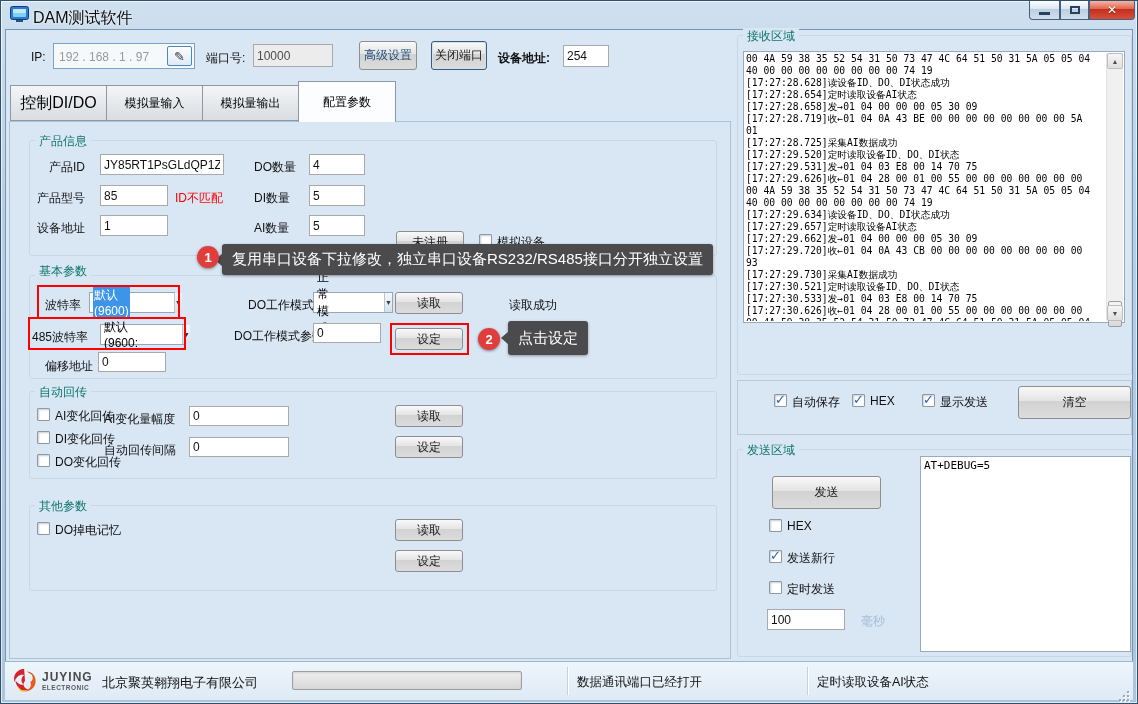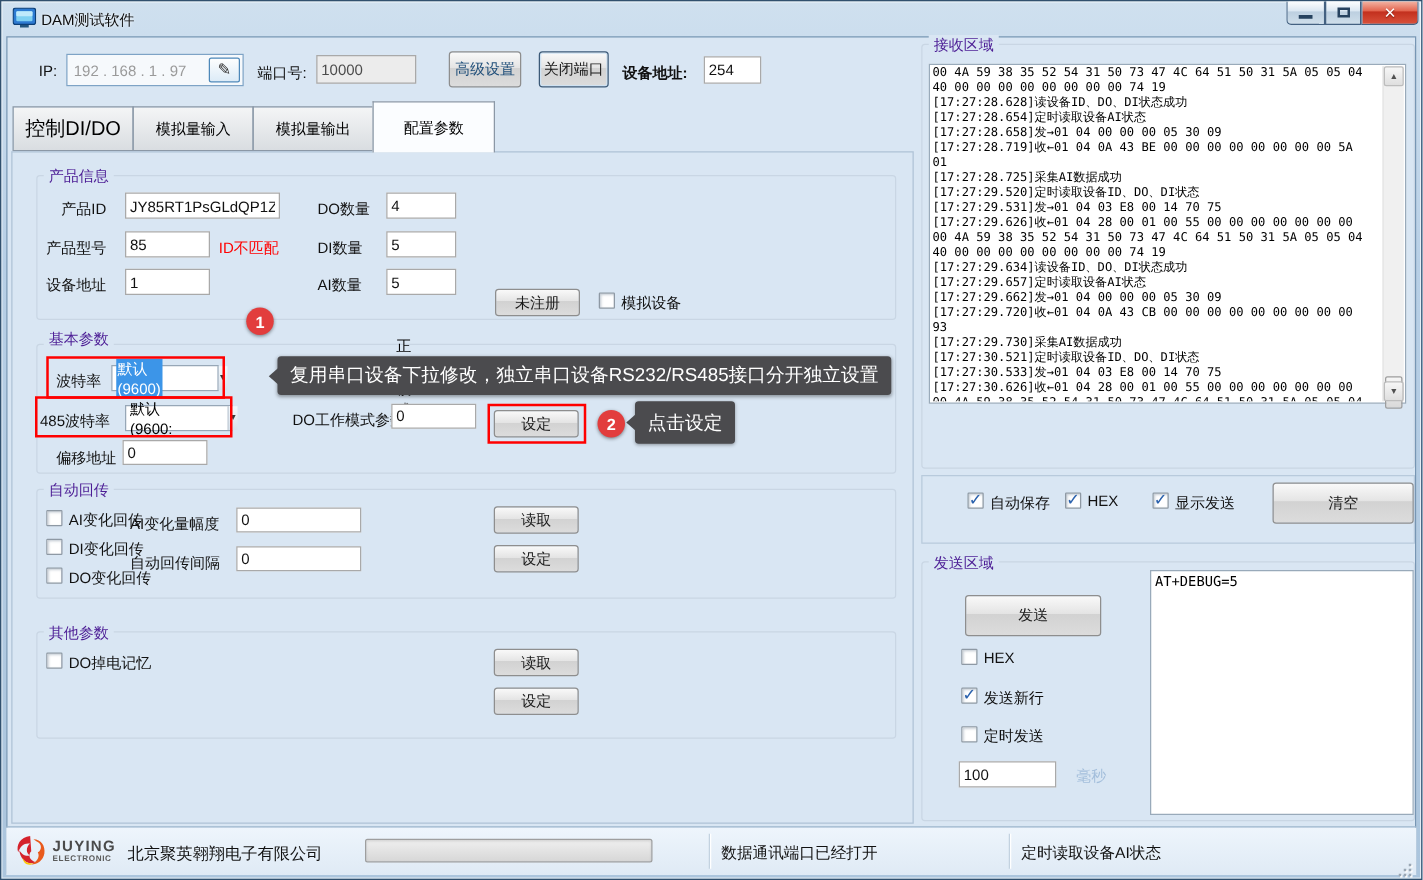--- a/index.html
+++ b/index.html
@@ -5,42 +5,42 @@
   * { margin:0; padding:0; box-sizing:border-box; }
   html,body { width:1138px; height:704px; font-family:"Liberation Sans","DejaVu Sans",sans-serif; }
   body { background:#8ea8c0; }
   .window { position:relative; width:1138px; height:704px;
     background:linear-gradient(#cfe0ef,#b7cfe6 30%,#abc5dd);
     border:1px solid #30506e; box-shadow:inset 0 0 0 1px rgba(255,255,255,.65); overflow:hidden; }
   .client { position:absolute; left:4px; right:4px; top:28px; bottom:4px;
     background:#d9e6f3; border:1px solid #7796b4; }
 
   
-  .titlebar-text { position:absolute; left:32px; top:7px; font-size:12px; color:#0d0d0d; text-shadow:0 0 3px #fff; }
+  .titlebar-text { position:absolute; left:32px; top:7px; font-size:16px; color:#0d0d0d; text-shadow:0 0 3px #fff; }
   .app-icon { position:absolute; left:9px; top:5px; width:19px; height:17px; }
   .wbtn { position:absolute; top:0; height:19px; display:flex; align-items:center; justify-content:center;
     border:1px solid #446181; border-top:none; background:linear-gradient(#fdfeff,#d9e6f1 45%,#bccfe0 46%,#cfdeea); }
   .wbtn.min { left:1028px; width:31px; border-radius:0 0 0 4px; }
   .wbtn.max { left:1059px; width:29px; }
   .wbtn.close { left:1088px; width:46px; border-radius:0 0 4px 0;
     background:linear-gradient(#f3b5a5,#e2614b 45%,#c22f1d 46%,#d8503a); }
   .glyph-min { width:11px; height:3px; background:#26425f; margin-top:6px; }
   .glyph-max { width:10px; height:8px; border:2px solid #26425f; background:transparent; }
   .glyph-x { color:#fff; font-size:12px; font-weight:bold; text-shadow:0 1px 1px #7c1406; }
 
   
   .lbl { position:absolute; font-size:12px; color:#111; white-space:nowrap; }
   .tb { position:absolute; height:21px; border:1px solid #a9a9a9; background:#fff; font-size:12px;
     font-family:"Liberation Sans","DejaVu Sans",sans-serif; padding:0 3px; color:#111; }
   .tb:disabled, .tb.dis { background:#ececec; color:#4c4c4c; }
   .btn { position:absolute; display:flex; align-items:center; justify-content:center; font-size:12px; color:#1a1a1a;
     background:linear-gradient(#f9f9f9,#e4e4e4 45%,#d2d2d2 46%,#dcdcdc); border:1px solid #8e8e8e; border-radius:3px; cursor:default; }
   .btn.default { border:1px solid #3c5a78; box-shadow:inset 0 0 0 1px #cfe2f2; }
   .grp { position:absolute; border:1px solid #c9d6e4; border-radius:3px; }
-  .grp-title { position:absolute; font-size:12px; color:#4c1d95; background:#d9e6f3; padding:0 4px; white-space:nowrap; }
+  .grp-title { position:absolute; font-size:12px; color:#0f766e; background:#d9e6f3; padding:0 4px; white-space:nowrap; }
   .cb { position:absolute; width:13px; height:13px; background:#fff; border:1px solid #8e99a4; border-radius:1px;
     box-shadow:inset 1px 1px 2px rgba(110,130,150,.4); }
   .cb.checked::after { content:"✓"; position:absolute; left:0; top:-3px; font-size:13px; font-weight:bold; color:#2b62ad; }
   .combo { position:absolute; height:21px; background:#fff; border:1px solid #97a7b7; display:flex; align-items:center;
     font-size:12px; padding-left:3px;gap:44px; }
   .combo .arrowbox { margin-left:auto; width:16px; height:100%; border-left:1px solid #bac6d2;
     background:linear-gradient(#f4f8fb,#d7e1eb); display:flex; align-items:center; justify-content:center;
     font-size:7px; color:#3a3a3a; }
   .sel { background:#3c95e8; color:#fff; padding:0 1px; }
 
@@ -161,21 +161,21 @@
   <span class="lbl" style="left:233px;top:327px;">DO工作模式参数</span>
   <input class="tb" style="left: 312px; top: 322px; width: 68px; height: 20px;" readonly="" value="0">
   <div class="btn" style="left:394px;top:291px;width:68px;height:22px;">读取</div>
   <span class="lbl" style="left:508px;top:296px;">读取成功</span>
   <div class="btn" style="left:394px;top:327px;width:68px;height:22px;">设定</div>
 
   <div class="redbox" style="left:36px;top:284px;width:143px;height:34px;"></div>
   <div class="redbox" style="left:27px;top:316px;width:158px;height:33px;"></div>
   <div class="redbox" style="left:389px;top:322px;width:79px;height:32px;"></div>
   <div class="num" style="left:196px;top:245px;">1</div>
-  <div class="tip" style="left:221px;top:243px;height:31px;margin-top:41px;">复用串口设备下拉修改，独立串口设备RS232/RS485接口分开独立设置</div>
+  <div class="tip" style="left:221px;top:243px;height:31px;">复用串口设备下拉修改，独立串口设备RS232/RS485接口分开独立设置</div>
   <div class="num" style="left:477px;top:327px;">2</div>
   <div class="tip" style="left:507px;top:320px;height:34px;">点击设定</div>
 
   <div class="grp" style="left:28px;top:390px;width:688px;height:88px;"></div>
   <span class="grp-title" style="left:34px;top:383px;">自动回传</span>
   <span class="cb" style="left:36px;top:407px;"></span>
   <span class="lbl" style="left:54px;top:407px;">AI变化回传</span>
   <span class="cb" style="left:36px;top:430px;"></span>
   <span class="lbl" style="left:54px;top:430px;">DI变化回传</span>
   <span class="cb" style="left:36px;top:453px;"></span>

